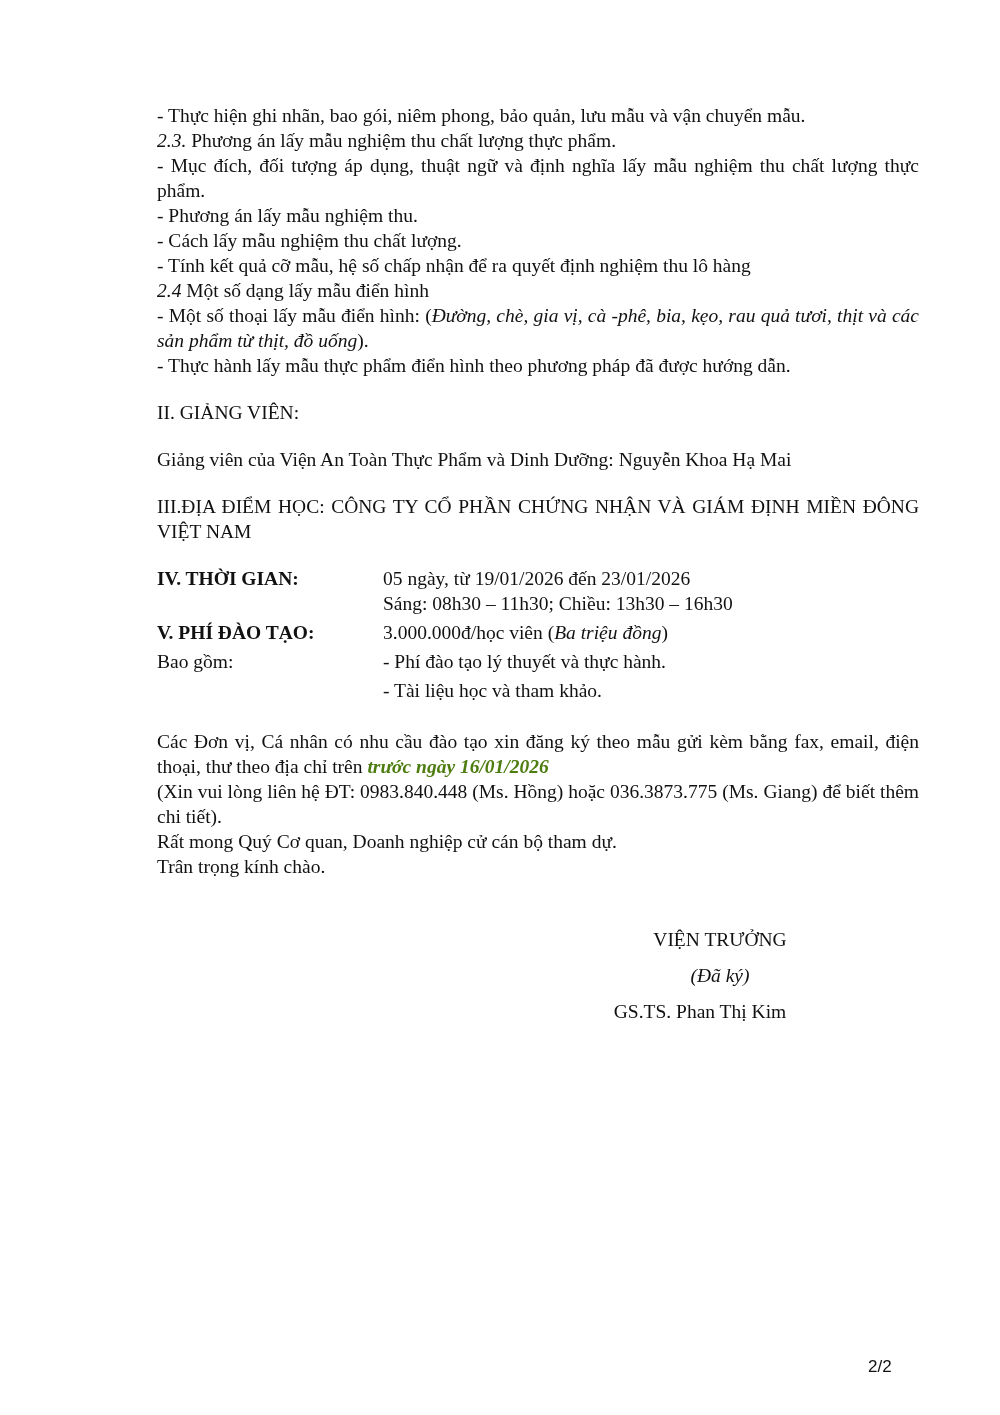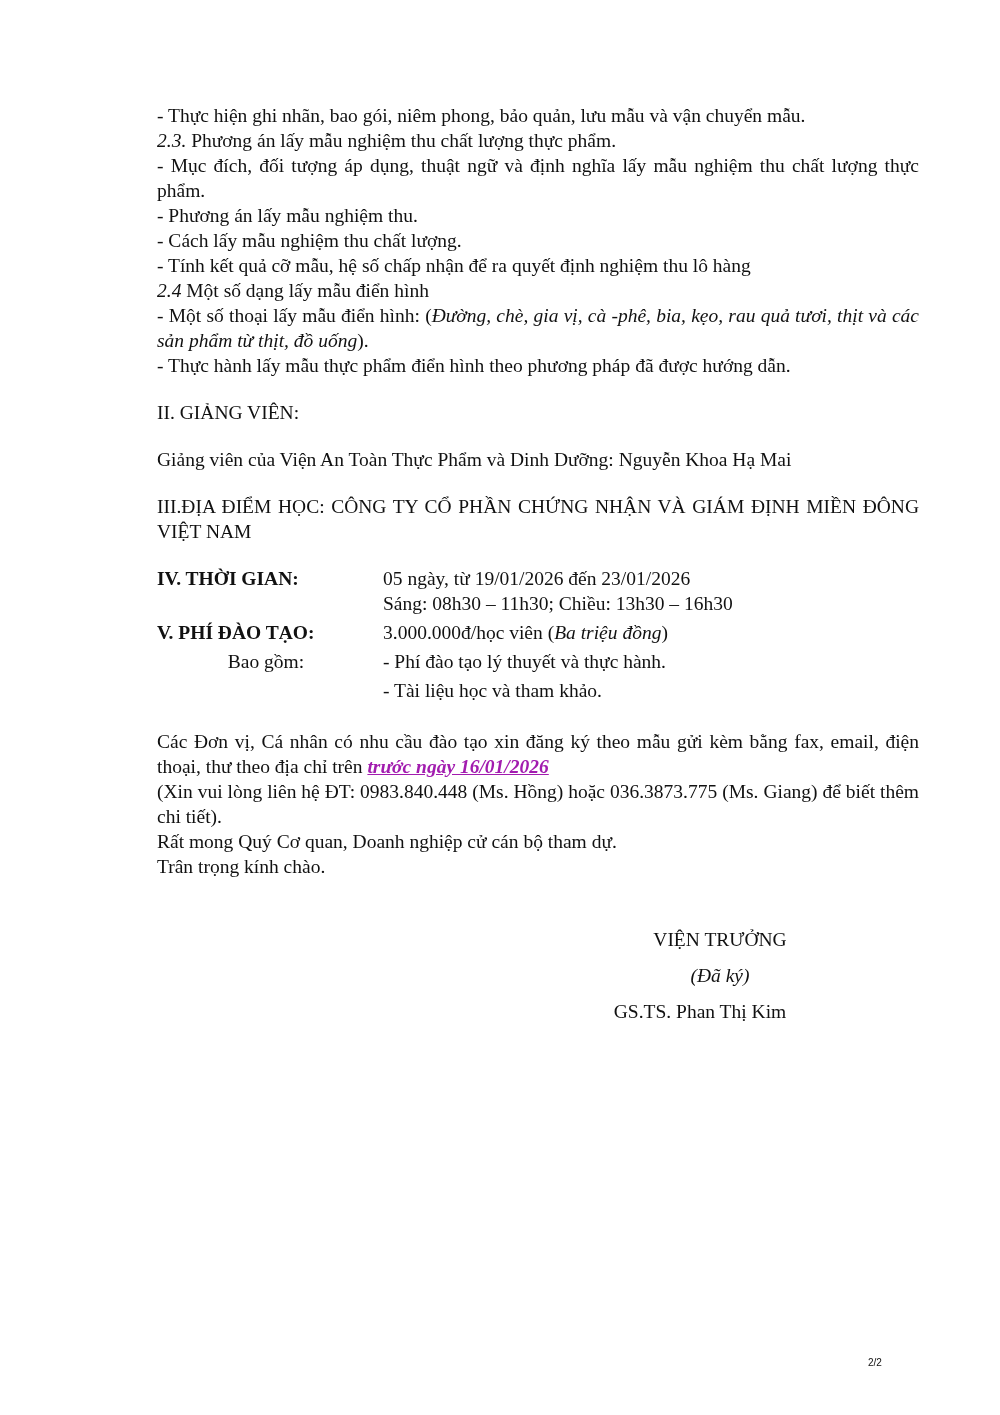--- a/index.html
+++ b/index.html
@@ -6,24 +6,24 @@
   body { width: 1000px; height: 1415px; position: relative; overflow: hidden;
          font-family: "Liberation Serif", serif; color: #111; font-size: 19.5px; }
   .page { position: absolute; left: 157px; top: 103px; width: 762px; }
   .line { line-height: 25px; margin: 0; }
   .justify { text-align: justify; }
   .b { font-weight: normal; }
   .i { font-style: italic; }
   .heading { font-weight: normal; }
   .row { display: flex; line-height: 25px; }
   .row .lab { width: 226px; font-weight: bold; flex: none; }
-  .row .lab2 { width: 226px; text-align: center; padding-right: 8px; box-sizing: border-box; flex: none; }
-  .link { color: #a21caf; font-weight: bold; font-style: italic; text-decoration: underline; }
+  .row .lab2 { width: 226px; text-align: left; padding-right: 8px; box-sizing: border-box; flex: none; }
+  .link { color: #4d7c0f; font-weight: bold; font-style: italic; }
   .sig { position: absolute; left: 600px; width: 240px; text-align: center; }
-  .pagenum { position: absolute; left: 868px; top: 1357px; font-family: "Liberation Sans", sans-serif; font-size: 10px; }
+  .pagenum { position: absolute; left: 868px; top: 1357px; font-family: "Liberation Sans", sans-serif; font-size: 17px; }
 </style>
 </head>
 <body>
 
 <div class="page">
   <p class="line">- Thực hiện ghi nhãn, bao gói, niêm phong, bảo quản, lưu mẫu và vận chuyển mẫu.</p>
   <p class="line heading"><span class="i">2.3.</span><span> Phương án lấy mẫu nghiệm thu chất lượng thực phẩm.</span></p>
   <p class="line justify">- Mục đích, đối tượng áp dụng, thuật ngữ và định nghĩa lấy mẫu nghiệm thu chất lượng thực phẩm.</p>
   <p class="line">- Phương án lấy mẫu nghiệm thu.</p>
   <p class="line">- Cách lấy mẫu nghiệm thu chất lượng.</p>

